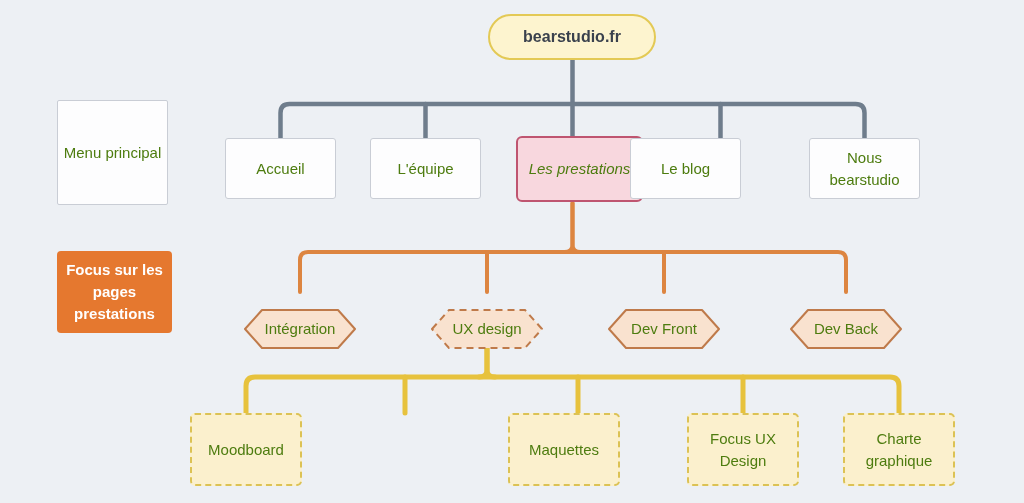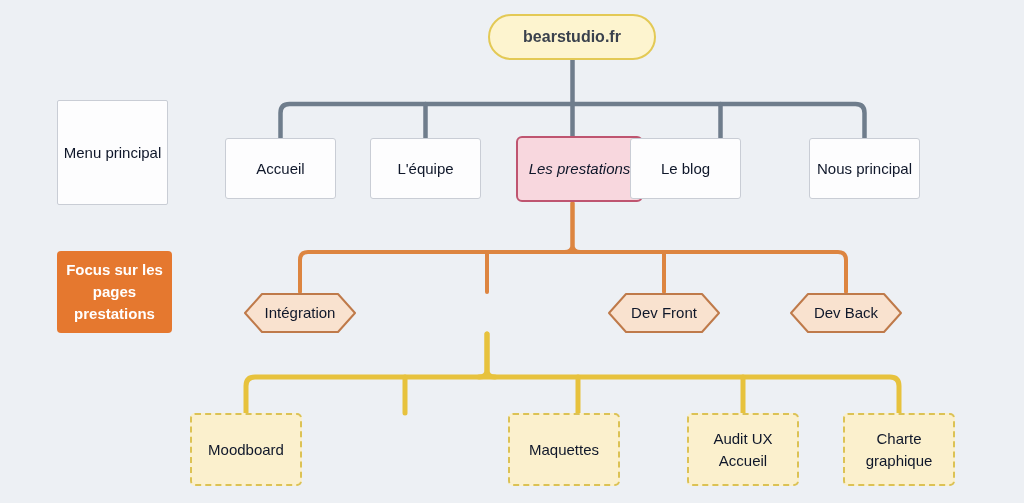--- a/index.html
+++ b/index.html
@@ -12,21 +12,21 @@
     width:1024px;height:503px;
     background:#edf0f4;
     overflow:hidden;
   }
   .connectors{position:absolute;left:0;top:0;width:1024px;height:503px;}
 
   .node{
     position:absolute;
     display:flex;align-items:center;justify-content:center;
     text-align:center;
-    color:#0f172a;
+    color:#4d7c0f;
     font-size:15px;line-height:1.45;
     box-sizing:border-box;
   }
 
   
   .root-pill{
     left:488px;top:14px;width:168px;height:46px;
     background:#fdf4cf;
     border:2px solid #e3c955;
     border-radius:24px;
@@ -60,21 +60,21 @@
   }
   .focus-box{
     left:57px;top:251px;width:115px;height:82px;
     background:#e5782f;
     border-radius:4px;
     color:#ffffff;font-weight:bold;
   }
 
   
   .hex{
-    width:114px;height:42px;top:292px;
+    width:114px;height:42px;top:308px;
   }
   .hex svg{position:absolute;left:0;top:0;}
   .hex .lbl{position:relative;z-index:1;}
   .hex-poly{fill:#f9e2cf;stroke:#bf7a4a;stroke-width:2;stroke-linejoin:round;}
   .hex-poly.dashed{stroke-dasharray:7 5;}
 
   
   .leaf-box{
     width:112px;height:73px;top:413px;
     background:#fbf0cd;
@@ -132,28 +132,34 @@
   <div class="node menu-box" style="left:370px;">
     <span>L'équipe</span>
   </div>
   <div class="node menu-box active">
     <span>Les prestations</span>
   </div>
   <div class="node menu-box" style="left:630px;">
     <span>Le blog</span>
   </div>
   <div class="node menu-box" style="left:809px;">
-    <span>Nous principal</span>
+    <span>Nous bearstudio</span>
   </div>
 
   <div class="node hex" style="left:243px;">
     <svg width="114" height="42" viewBox="0 0 114 42">
       <polygon class="hex-poly" points="2,21 19,2 95,2 112,21 95,40 19,40"></polygon>
     </svg>
     <span class="lbl">Intégration</span>
+  </div>
+  <div class="node hex" style="left:430px;">
+    <svg width="114" height="42" viewBox="0 0 114 42">
+      <polygon class="hex-poly dashed" points="2,21 19,2 95,2 112,21 95,40 19,40"></polygon>
+    </svg>
+    <span class="lbl">UX design</span>
   </div>
   <div class="node hex" style="left:607px;">
     <svg width="114" height="42" viewBox="0 0 114 42">
       <polygon class="hex-poly" points="2,21 19,2 95,2 112,21 95,40 19,40"></polygon>
     </svg>
     <span class="lbl">Dev Front</span>
   </div>
   <div class="node hex" style="left:789px;">
     <svg width="114" height="42" viewBox="0 0 114 42">
       <polygon class="hex-poly" points="2,21 19,2 95,2 112,21 95,40 19,40"></polygon>
@@ -161,19 +167,19 @@
     <span class="lbl">Dev Back</span>
   </div>
 
   <div class="node leaf-box" style="left:190px;">
     <span>Moodboard</span>
   </div>
   <div class="node leaf-box" style="left:508px;">
     <span>Maquettes</span>
   </div>
   <div class="node leaf-box" style="left:687px;">
-    <span>Audit UX Accueil</span>
+    <span>Focus UX Design</span>
   </div>
   <div class="node leaf-box" style="left:843px;">
     <span>Charte graphique</span>
   </div>
 
 </div>
 
 </body></html>

